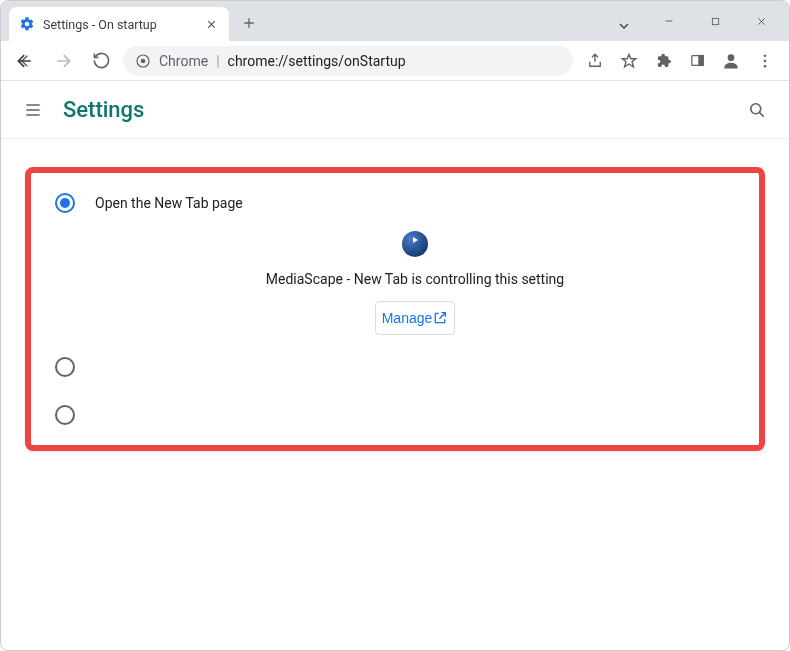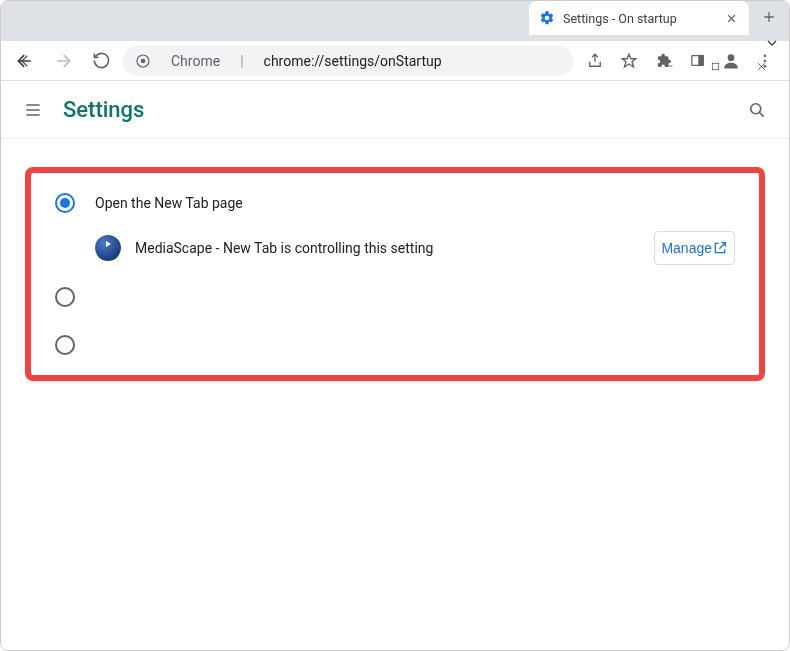--- a/index.html
+++ b/index.html
@@ -1,34 +1,34 @@
 <!DOCTYPE html>
 <html><head>
 <meta charset="utf-8">
 <style>
   * { box-sizing: border-box; margin: 0; padding: 0; }
   body { font-family: "Segoe UI", Roboto, Arial, sans-serif; background: #fff; width: 790px; height: 651px; overflow: hidden; border: 1px solid #ccc; border-radius: 8px; position: relative; }
 
   
-  .titlebar { height: 40px; background: #dee1e6; display: flex; align-items: flex-end; flex-direction: column; }
+  .titlebar { height: 40px; background: #dee1e6; display: flex; align-items: flex-end; }
   .tabspace { display: flex; align-items: flex-end; padding-left: 8px; flex: 1; height: 100%; }
   .tab { background: #fff; height: 34px; min-width: 220px; border-radius: 8px 8px 0 0; display: flex; align-items: center; padding: 0 10px; gap: 8px; font-size: 12.5px; color: #3c4043; }
   .tab .favicon { width: 16px; height: 16px; color: #1a73e8; }
   .tab .tabtitle { flex: 1; white-space: nowrap; overflow: hidden; text-overflow: ellipsis; }
   .tab .tabclose { width: 16px; height: 16px; color: #5f6368; display:flex; align-items:center; justify-content:center; border-radius:50%; }
   .newtab { width: 28px; height: 28px; margin: 0 6px 4px 6px; display:flex; align-items:center; justify-content:center; color:#5f6368; border-radius:50%; }
   .wincontrols { display:flex; align-items:center; height: 100%; padding: 0 6px; gap: 2px; }
   .winbtn { width: 44px; height: 30px; display:flex; align-items:center; justify-content:center; color:#3c4043; }
   .tabchev { width: 34px; height:30px; display:flex; align-items:center; justify-content:center; color:#3c4043; }
 
   
   .toolbar { height: 40px; background: #fff; border-bottom: 1px solid #e0e0e0; display:flex; align-items:center; padding: 0 8px; gap: 6px; }
   .icbtn { width: 32px; height: 32px; display:flex; align-items:center; justify-content:center; color:#5f6368; border-radius:50%; }
   .icbtn.disabled { color:#b9bbbe; }
-  .omnibox { flex:1; height: 30px; background:#f1f3f4; border-radius:15px; display:flex; align-items:center; padding: 0 12px; gap: 20px; color:#5f6368; font-size:14px; }
+  .omnibox { flex:1; height: 30px; background:#f1f3f4; border-radius:15px; display:flex; align-items:center; padding: 0 12px; gap: 8px; color:#5f6368; font-size:14px; }
   .omnibox .secure { width:16px; height:16px; color:#5f6368; }
   .omnibox .prefix { color:#5f6368; }
   .omnibox .sep { color:#9aa0a6; }
   .omnibox .path { color:#202124; }
   .tbicons { display:flex; align-items:center; gap:2px; }
 
   
   .settings-header { height: 58px; display:flex; align-items:center; padding: 0 20px; gap: 18px; border-bottom: 1px solid #eee; }
   .hamburger { width:24px; height:24px; color:#5f6368; display:flex; align-items:center; justify-content:center; }
   .settings-title { font-size: 22px; color:#0f766e; font-weight: 500; }
@@ -36,21 +36,21 @@
   .searchicon { width:24px; height:24px; color:#5f6368; display:flex; align-items:center; justify-content:center; }
 
   
   .content { padding: 28px 24px; }
   .section-title { font-size: 15.5px; color:#202124; font-weight:500; margin: 0 0 20px 18px; }
   .card { border:6px solid #ef4444; border-radius: 8px; box-shadow: 0 1px 2px rgba(60,64,67,.08), 0 1px 3px rgba(60,64,67,.08); padding: 6px 0; }
   .row { display:flex; align-items:center; padding: 14px 24px; gap: 20px; font-size: 14px; color:#202124; }
   .radio { width: 20px; height: 20px; border: 2px solid #5f6368; border-radius: 50%; flex-shrink:0; position:relative; }
   .radio.checked { border-color:#1a73e8; }
   .radio.checked::after { content:""; position:absolute; inset:3px; background:#1a73e8; border-radius:50%; }
-  .controlled { margin: 4px 24px 8px 64px; display:flex; align-items:center; gap: 14px; }
+  .controlled { margin: 4px 24px 8px 64px; display:flex; align-items:center; gap: 14px; flex-direction: column; }
   .ext-icon { width: 26px; height: 26px; border-radius:50%; background: radial-gradient(circle at 35% 30%, #4a7cc9 0%, #1a3e78 70%); position:relative; flex-shrink:0; }
   .ext-icon::after { content:""; position:absolute; top:6px; left:11px; width:0; height:0; border-left:5px solid #fff; border-top:3px solid transparent; border-bottom:3px solid transparent; }
   .ctrl-text { flex:1; font-size: 14px; color:#202124; }
   .outline-btn { border:1px solid #dadce0; background:#fff; color:#1a73e8; border-radius:4px; padding: 8px 6px; font-size:14px; font-weight:500; display:flex; align-items:center; cursor:pointer; }
   .outline-btn svg { width:16px; height:16px; }
 
   svg { display:block; }
 </style>
 </head>
 <body>

